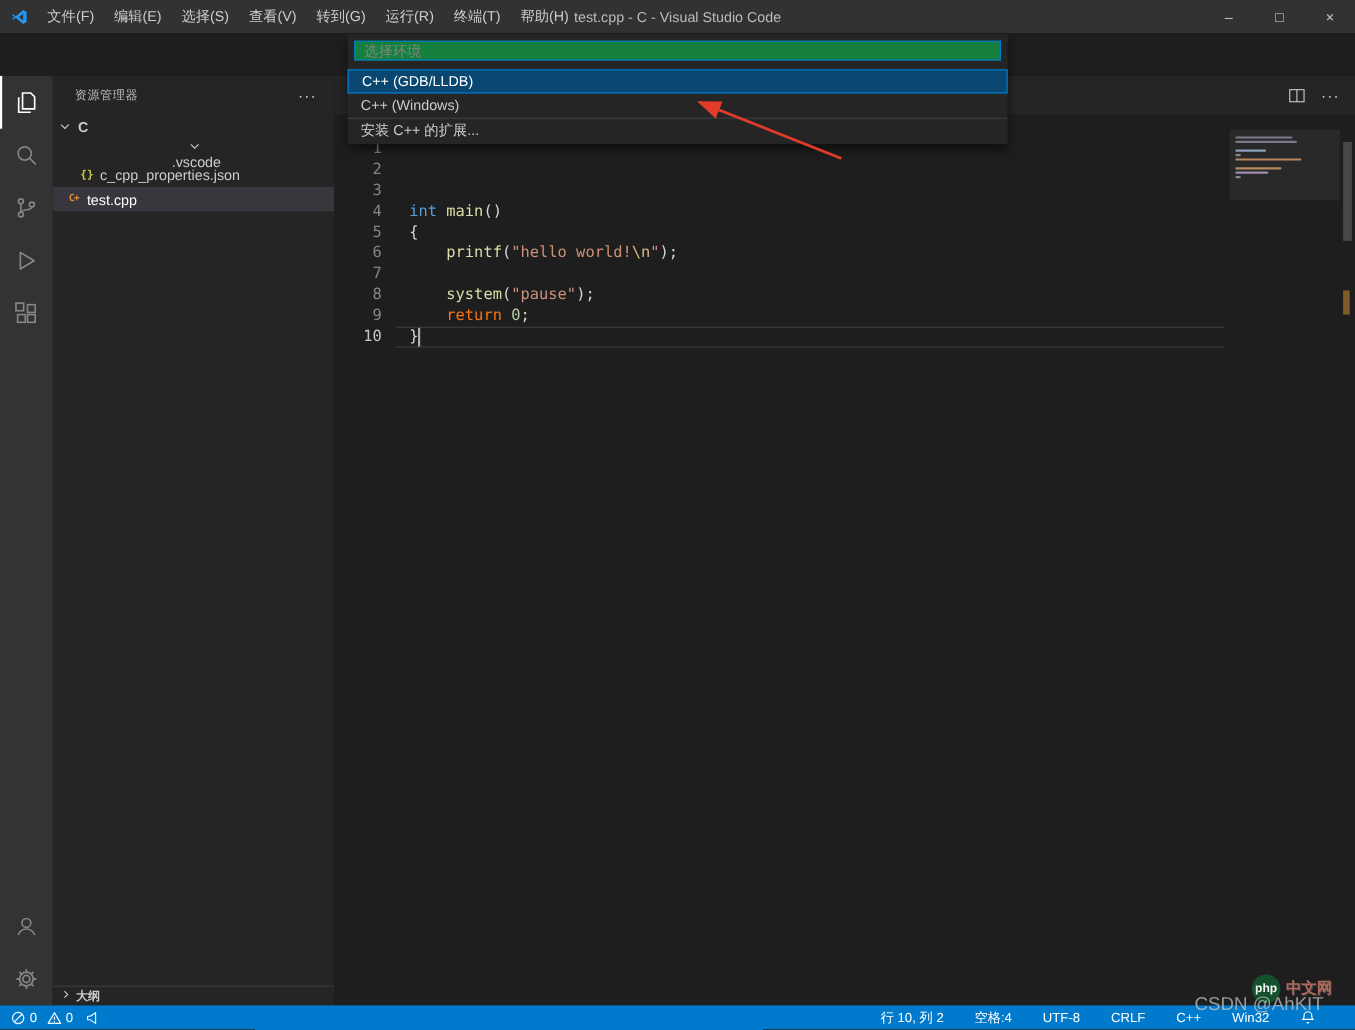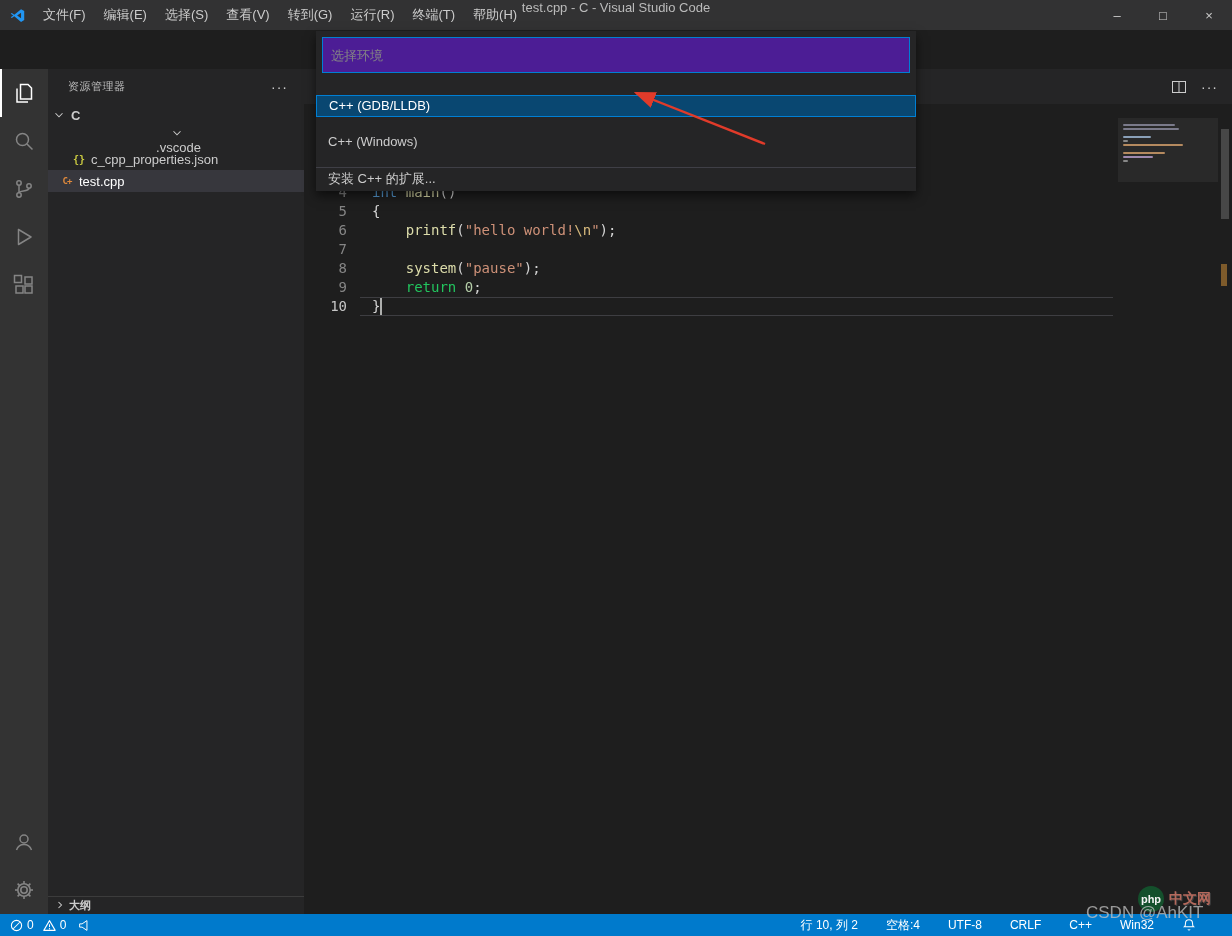--- a/index.html
+++ b/index.html
@@ -6,21 +6,21 @@
   html,body { width:1232px; height:936px; overflow:hidden; }
   body {
     position:relative;
     background:#1E1E1E;
     font-family:"Liberation Sans", sans-serif;
     color:#CCCCCC;
     -webkit-font-smoothing:antialiased;
   }
 
   
-  .titlebar { height:30px; background:#323233; display:flex; position:relative; z-index:5; }
+  .titlebar { height:30px; background:#323233; display:flex; align-items:center; position:relative; z-index:5; }
   .vscode-logo { width:34px; display:flex; align-items:center; justify-content:center; }
   .menus { display:flex; }
   .menu-item { font-size:13px; color:#CCCCCC; padding:0 9px; line-height:30px; cursor:default; }
   .window-title { position:absolute; left:50%; transform:translateX(-50%); font-size:13px; color:#BBBBBB; white-space:nowrap; }
   .win-controls { margin-left:auto; display:flex; height:100%; }
   .win-btn { width:46px; display:flex; align-items:center; justify-content:center; font-size:13px; color:#CCCCCC; }
 
   
   .main { position:absolute; top:30px; left:0; right:0; bottom:22px; display:flex;margin-top:39px; }
 
@@ -54,40 +54,40 @@
   .crow { height:19px; display:flex; font-family:"DejaVu Sans Mono",monospace; font-size:14px; line-height:19px; }
   .ln { width:43px; text-align:right; color:#858585; flex:none; }
   .ln.active { color:#C6C6C6; }
   .ctext { padding-left:25px; white-space:pre; color:#D4D4D4; }
   .seg { white-space:pre; }
   .plain   { color:#D4D4D4; }
   .keyword { color:#569CD6; }
   .function{ color:#DCDCAA; }
   .string  { color:#CE9178; }
   .escape  { color:#D7BA7D; }
-  .control { color:#22c55e; }
+  .control { color:#f97316; }
   .number  { color:#B5CEA8; }
   .current-line { position:absolute; left:56px; width:753px; top:193px; height:19px; border-top:1px solid #3E3E42; border-bottom:1px solid #3E3E42; pointer-events:none; }
   .cursor { position:absolute; left:76px; top:194px; width:2px; height:17px; background:#AEAFAD; }
 
   
   .minimap { position:absolute; top:0; right:14px; width:100px; bottom:0; }
   .mm-slider { position:absolute; left:0; top:14px; width:100%; height:64px; background:rgba(121,121,121,0.12); }
   .mm-bar { position:absolute; left:5px; height:2px; border-radius:1px; }
   .scrollbar { position:absolute; right:0; top:0; width:14px; bottom:0; }
   .sc-thumb { position:absolute; left:3px; width:8px; top:25px; height:90px; background:rgba(121,121,121,0.45); }
   .sc-mark { position:absolute; left:3px; width:6px; top:160px; height:22px; background:#7E5B2B; }
 
   
   .quickpick { position:absolute; top:31px; left:316px; width:600px; background:#252526; box-shadow:0 5px 10px rgba(0,0,0,0.55); z-index:20; }
-  .qp-input-wrap { margin:6px; border:1px solid #007FD4; background:#4c1d95; height:36px; display:flex; align-items:center; }
+  .qp-input-wrap { margin:6px; border:1px solid #007FD4; background:#15803d; height:18px; display:flex; align-items:center; }
   .qp-input { flex:1; height:100%; background:transparent; border:none; outline:none; color:#CCCCCC; font-size:13px; padding:0 8px; font-family:"Liberation Sans",sans-serif; }
   .qp-input::placeholder { color:#848484; }
   .qp-list { padding:2px 0 2px 0; }
-  .qp-item { height:22px; line-height:22px; padding:0 12px; font-size:13px; color:#CCCCCC; cursor:pointer;margin-top:14px; }
+  .qp-item { height:22px; line-height:22px; padding:0 12px; font-size:13px; color:#CCCCCC; cursor:pointer; }
   .qp-item.selected { background:#094771; color:#FFFFFF; border:1px solid #007FD4; line-height:20px; }
   .qp-item.group-sep { border-top:1px solid #3F3F46; }
 
   
   .statusbar { position:absolute; bottom:0; left:0; right:0; height:22px; background:#007ACC; color:#FFFFFF; display:flex; align-items:center; font-size:12px; z-index:6; }
   .sb-left { display:flex; gap:12px; padding-left:10px; align-items:center; }
   .sb-right { margin-left:auto; display:flex; gap:28px; padding-right:36px; align-items:center; }
   .sb-cell { display:flex; align-items:center; gap:4px; cursor:pointer; white-space:nowrap; }
 
   

